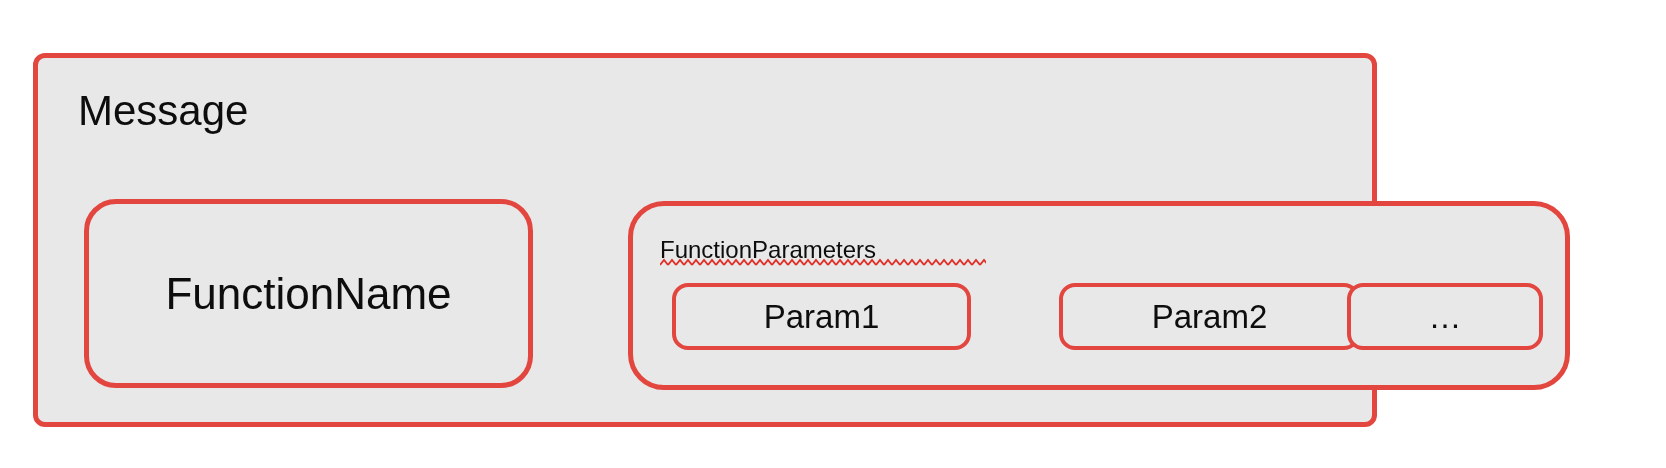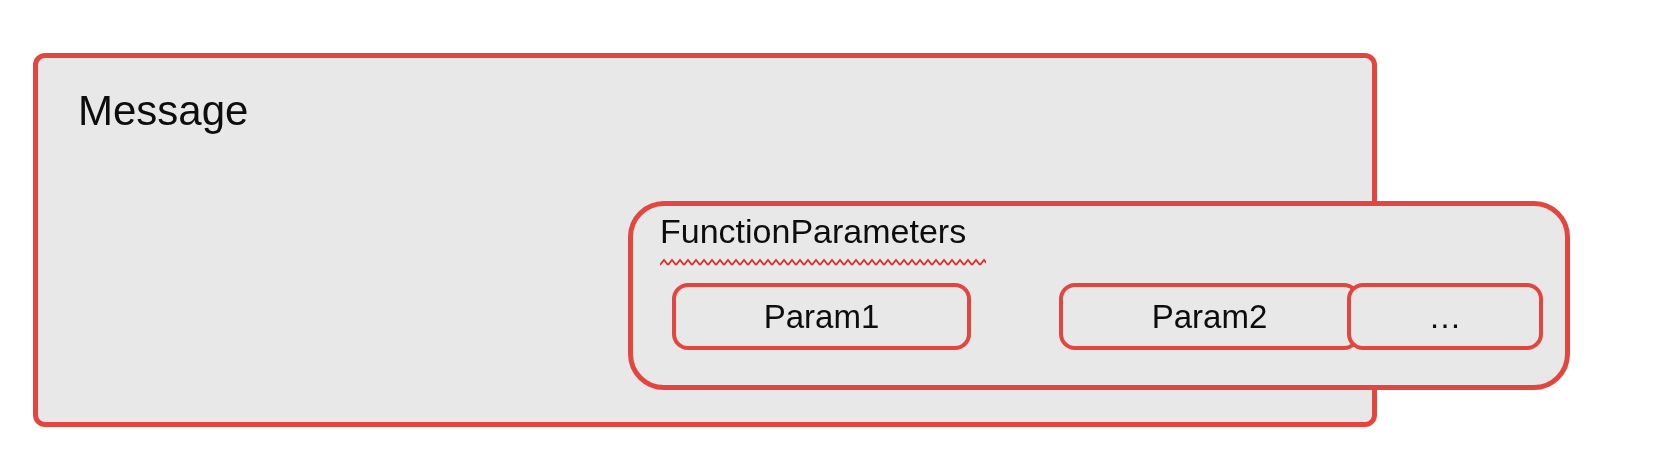--- a/index.html
+++ b/index.html
@@ -58,22 +58,22 @@
   .fp-box {
     position: absolute;
     left: 590px; top: 143px;
     width: 942px; height: 189px;
     background: var(--fill_gray);
     border: 5px solid var(--border_red);
     border-radius: 36px;
   }
   .fp-label {
     position: absolute;
-    left: 27px; top: 6px;
-    font-size: 34px;
+    left: 27px; top: 30px;
+    font-size: 24px;
     line-height: 1.15;
     white-space: nowrap;
   }
   .squiggle {
     position: absolute;
     left: 27px; top: 52px;
     display: block;
   }
 
   .param-box {
@@ -97,20 +97,23 @@
 </style>
 </head>
 <body>
 
 <div class="canvas">
 
   <div class="message-box">
 
     <div class="message-label">Message</div>
 
+    <div class="fn-box">
+      <span class="fn-label">FunctionName</span>
+    </div>
 
     <div class="fp-box">
 
       <div class="fp-label">FunctionParameters</div>
 
       <svg class="squiggle" width="326" height="9" viewBox="0 0 326 9" aria-hidden="true">
         <defs>
           <pattern id="zigzag" width="8" height="9" patternUnits="userSpaceOnUse">
             <path d="M0 7 L4 2 L8 7" fill="none" stroke="var(--squiggle_red, #e02e26)" stroke-width="1.8"></path>
           </pattern>

